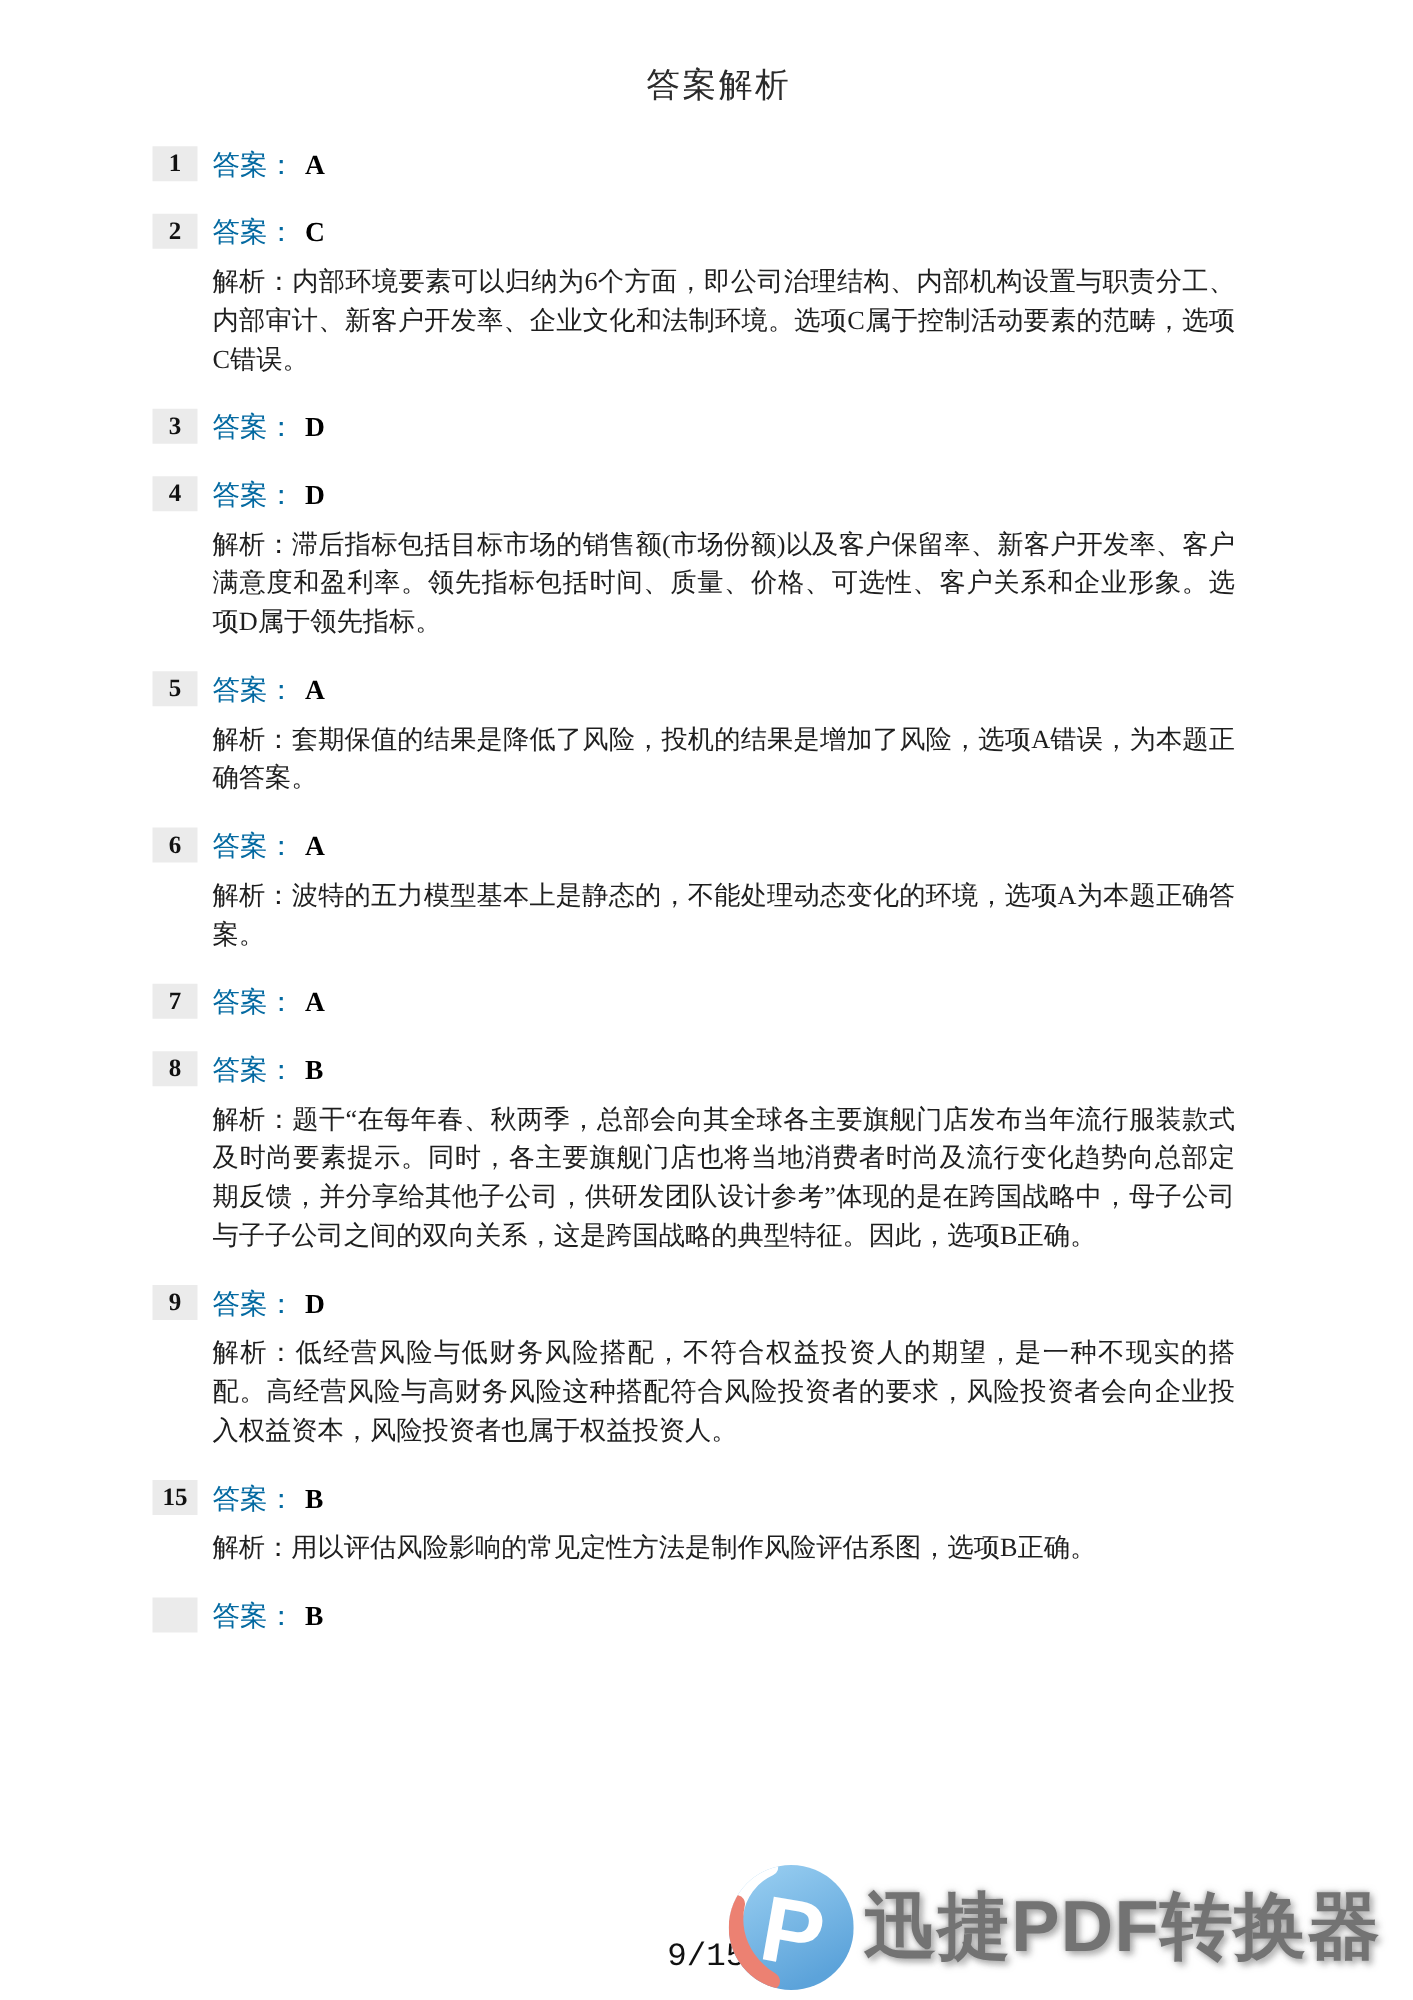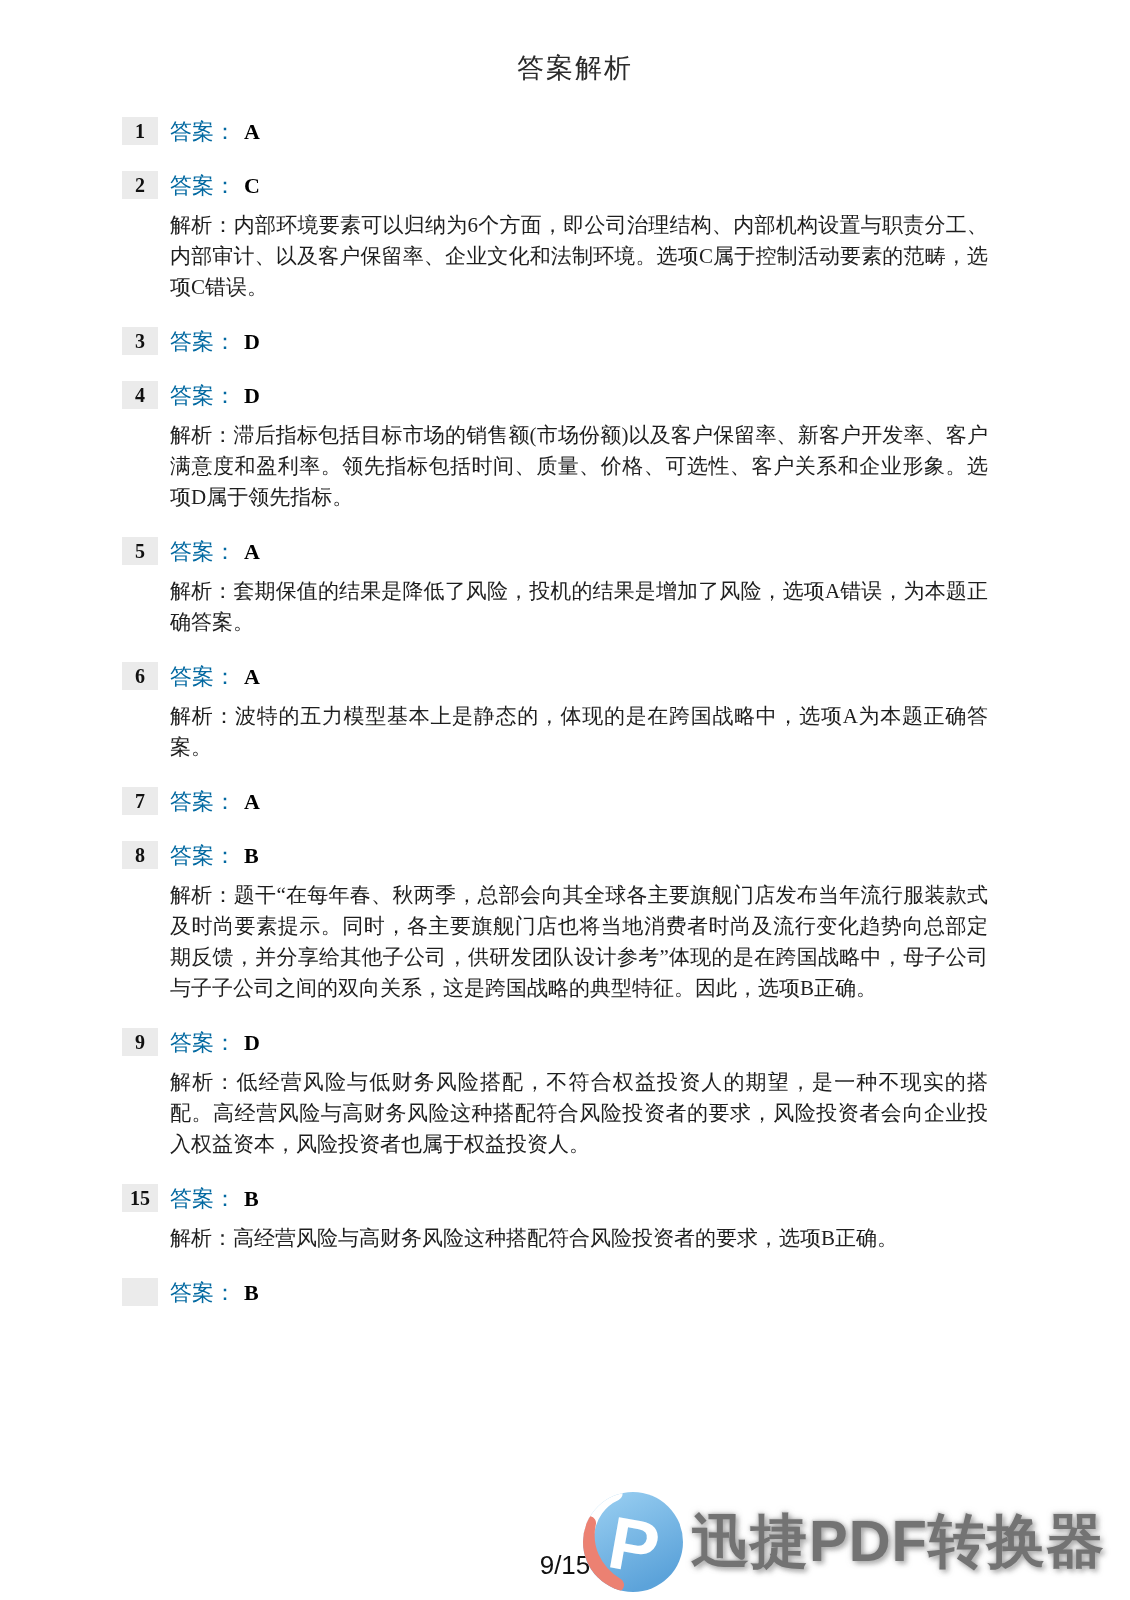--- a/index.html
+++ b/index.html
@@ -68,21 +68,21 @@
     text-align: justify;
     color: #1e1e1e;
     word-break: break-all;
   }
   .analysis:empty { display: none; margin: 0; }
   .page-number {
     position: absolute;
     top: 1550px;
     left: 0; right: 0;
     text-align: center;
-    font-family: Liberation Sans, sans-serif;
+    font-family: Liberation Mono, monospace;
     font-size: 26px;
     color: #111111;
   }
   .watermark {
     position: absolute;
     left: 583px;
     top: 1492px;
     display: flex;
     align-items: center;
     z-index: 5;
@@ -122,21 +122,21 @@
         <span class="answer-letter">A</span>
       </div>
     </div>
 
     <div class="item">
       <div class="answer-row">
         <span class="num-badge">2</span>
         <span class="answer-label">答案：</span>
         <span class="answer-letter">C</span>
       </div>
-      <p class="analysis">解析：内部环境要素可以归纳为6个方面，即公司治理结构、内部机构设置与职责分工、内部审计、以及客户保留率、企业文化和法制环境。选项C属于控制活动要素的范畴，选项C错误。</p>
+      <p class="analysis">解析：内部环境要素可以归纳为6个方面，即公司治理结构、内部机构设置与职责分工、内部审计、新客户开发率、企业文化和法制环境。选项C属于控制活动要素的范畴，选项C错误。</p>
     </div>
 
     <div class="item">
       <div class="answer-row">
         <span class="num-badge">3</span>
         <span class="answer-label">答案：</span>
         <span class="answer-letter">D</span>
       </div>
     </div>
 
@@ -157,21 +157,21 @@
       </div>
       <p class="analysis">解析：套期保值的结果是降低了风险，投机的结果是增加了风险，选项A错误，为本题正确答案。</p>
     </div>
 
     <div class="item">
       <div class="answer-row">
         <span class="num-badge">6</span>
         <span class="answer-label">答案：</span>
         <span class="answer-letter">A</span>
       </div>
-      <p class="analysis">解析：波特的五力模型基本上是静态的，体现的是在跨国战略中，选项A为本题正确答案。</p>
+      <p class="analysis">解析：波特的五力模型基本上是静态的，不能处理动态变化的环境，选项A为本题正确答案。</p>
     </div>
 
     <div class="item">
       <div class="answer-row">
         <span class="num-badge">7</span>
         <span class="answer-label">答案：</span>
         <span class="answer-letter">A</span>
       </div>
     </div>
 
@@ -192,21 +192,21 @@
       </div>
       <p class="analysis">解析：低经营风险与低财务风险搭配，不符合权益投资人的期望，是一种不现实的搭配。高经营风险与高财务风险这种搭配符合风险投资者的要求，风险投资者会向企业投入权益资本，风险投资者也属于权益投资人。</p>
     </div>
 
     <div class="item">
       <div class="answer-row">
         <span class="num-badge">15</span>
         <span class="answer-label">答案：</span>
         <span class="answer-letter">B</span>
       </div>
-      <p class="analysis">解析：高经营风险与高财务风险这种搭配符合风险投资者的要求，选项B正确。</p>
+      <p class="analysis">解析：用以评估风险影响的常见定性方法是制作风险评估系图，选项B正确。</p>
     </div>
 
     <div class="item" style="margin-bottom:0;">
       <div class="answer-row">
         <span class="num-badge"></span>
         <span class="answer-label">答案：</span>
         <span class="answer-letter">B</span>
       </div>
     </div>
 

